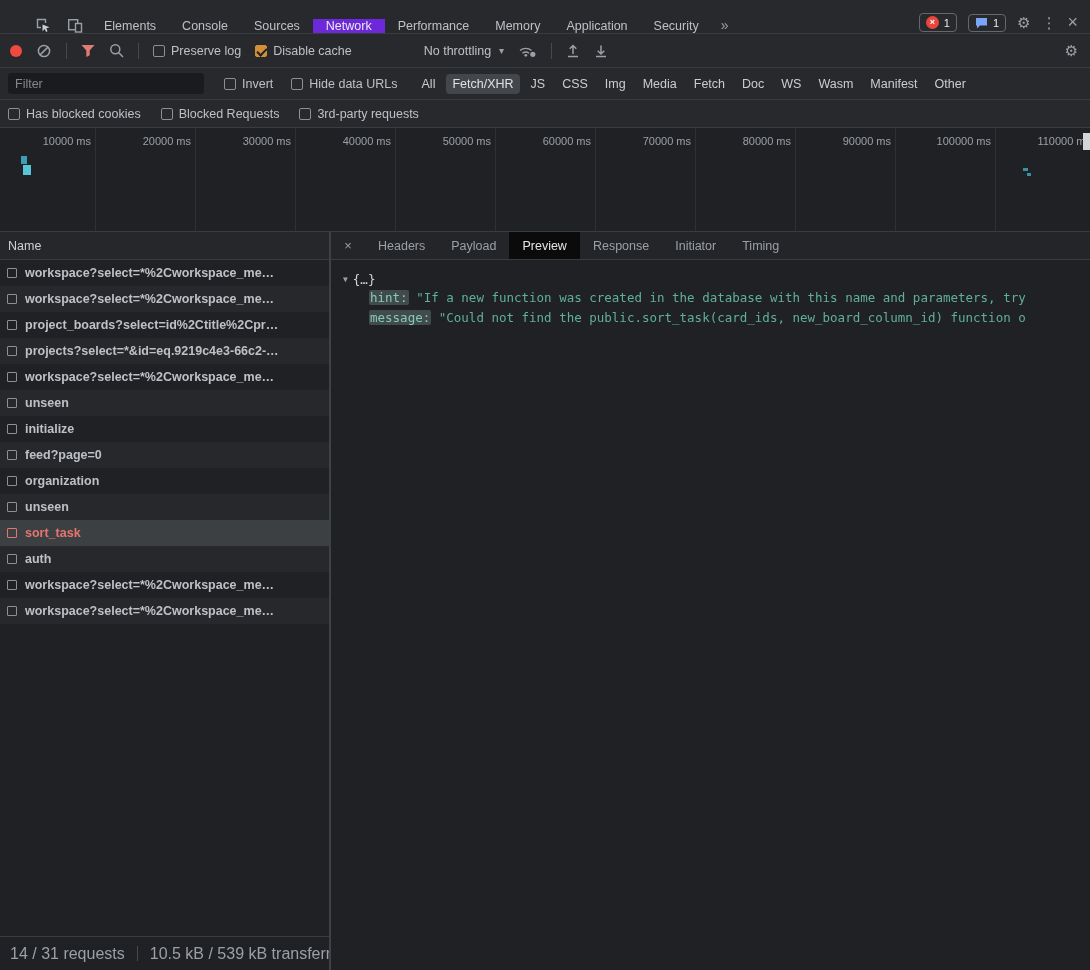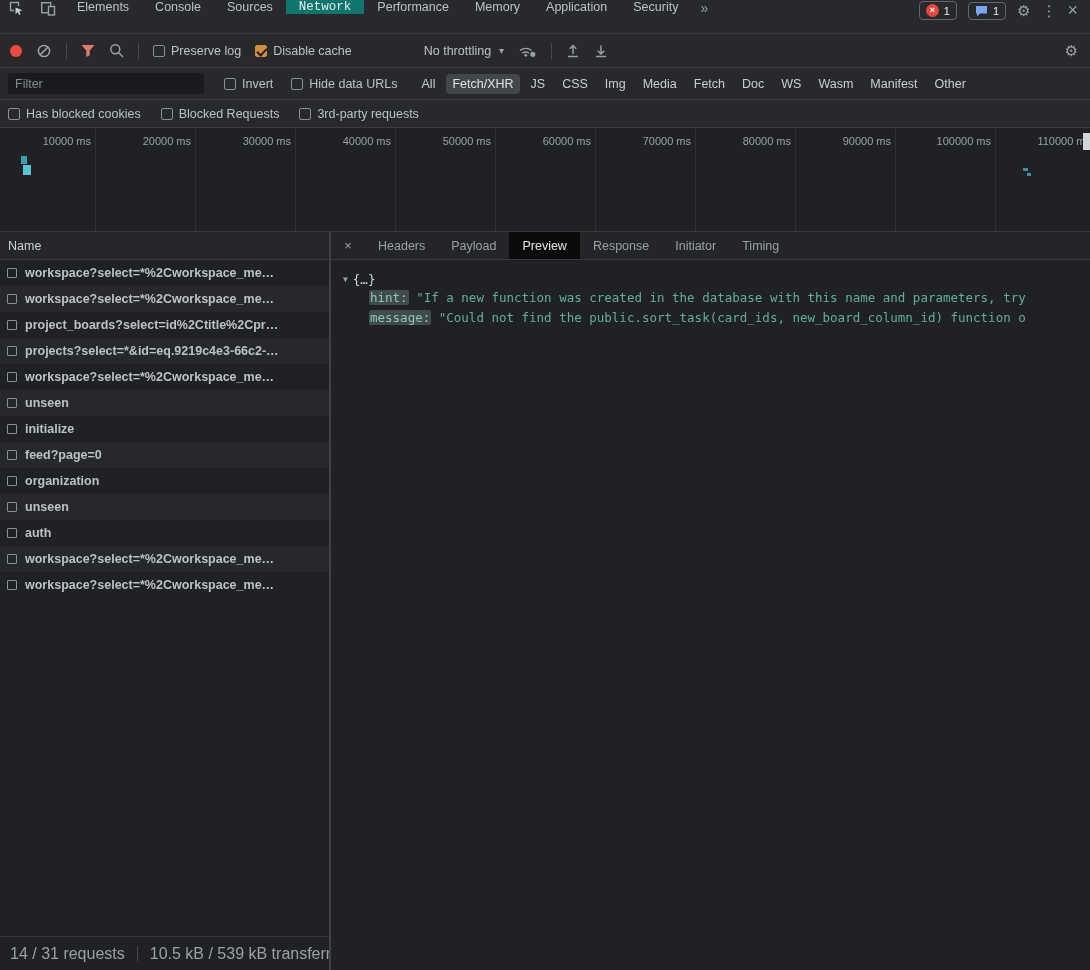--- a/index.html
+++ b/index.html
@@ -8,26 +8,26 @@
     background: #202124;
     font-family: "Liberation Sans", sans-serif;
     color: #bdc1c6;
     overflow: hidden;
     position: relative;
     font-size: 12.5px;
   }
 
   
   .tabbar {
-    height: 34px; display: flex; align-items: flex-start;
-    background: #28292c; border-bottom: 1px solid #3a3b3e;
+    height: 34px; display: flex; align-items: flex-end;
+    background: #28292c; border-bottom: 1px solid #3a3b3e; padding-left: 27px;
   }
   .icon-btn { width: 32px; display: flex; align-items: center; justify-content: center; }
   .tab { padding: 0 13px; display: flex; align-items: center; color: #bdc1c6; cursor: default; }
-  .tab.active { background: #0f766e; color: #e8eaed; font-family: Liberation Mono, monospace; }
+  .tab.active { background: #6d28d9; color: #e8eaed; }
   .tab-overflow { padding: 0 9px; display: flex; align-items: center; color: #9aa0a6; font-size: 14px; }
   .tabbar-right { margin-left: auto; display: flex; align-items: center; gap: 11px; padding-right: 12px; }
   .badge {
     display: flex; align-items: center; gap: 5px;
     border: 1px solid #64676b; border-radius: 4px; padding: 2px 6px;
     font-size: 11px; color: #e8eaed;
   }
   .err-dot {
     width: 13px; height: 13px; border-radius: 50%; background: #e8453c;
     color: #fff; font-size: 9px; line-height: 13px; text-align: center; font-weight: bold;
@@ -357,20 +357,24 @@
           <span class="rname">feed?page=0</span>
         </div>
       <div class="row">
           <span class="sq"></span>
           <span class="rname">organization</span>
         </div>
       <div class="row">
           <span class="sq"></span>
           <span class="rname">unseen</span>
         </div>
+      <div class="row selected error">
+          <span class="sq"></span>
+          <span class="rname">sort_task</span>
+        </div>
       <div class="row">
           <span class="sq"></span>
           <span class="rname">auth</span>
         </div>
       <div class="row">
           <span class="sq"></span>
           <span class="rname">workspace?select=*%2Cworkspace_me…</span>
         </div>
       <div class="row">
           <span class="sq"></span>

